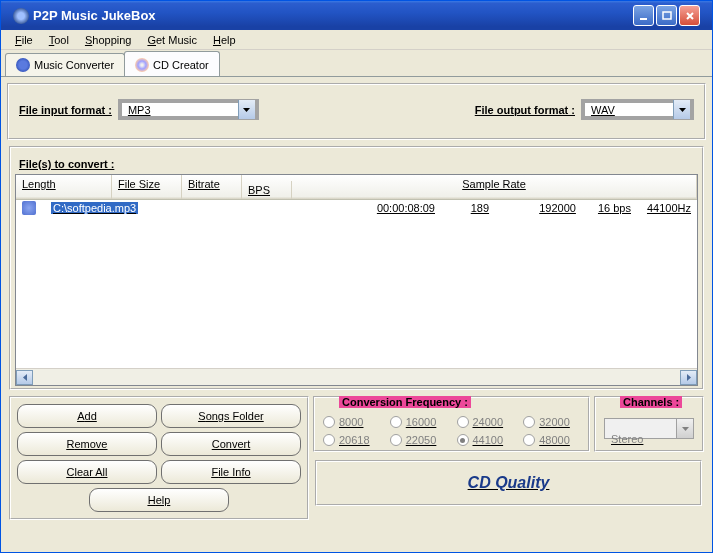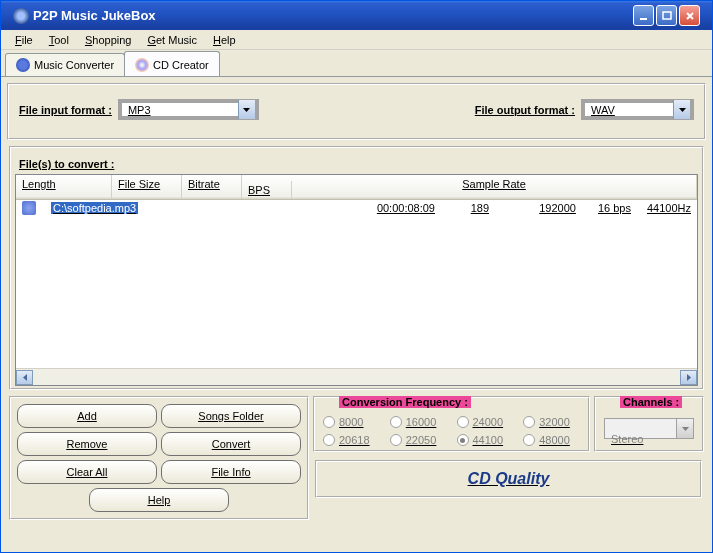--- a/index.html
+++ b/index.html
@@ -63,21 +63,21 @@
 .group-title { font-weight: bold; position: absolute; top: -2px; left: 24px; background: #ec4899; padding: 0 3px; }
 .freq-box { flex: 1; }
 .freq-opts { display: grid; grid-template-columns: repeat(4, 1fr); gap: 6px 10px; margin-top: 14px; color: #808080; }
 .freq-opt { display: flex; align-items: center; gap: 4px; }
 .radio { width: 12px; height: 12px; border: 1px solid #a0a0a0; border-radius: 50%; background: #fff; display: flex; align-items: center; justify-content: center; }
 .radio.sel::after { content: ""; width: 5px; height: 5px; background: #808080; border-radius: 50%; }
 .chan-box { width: 110px; }
 .chan-dd { margin-top: 16px; display: flex; border: 1px solid #a0a0a0; background: #f0f0f0; height: 21px; color: #808080; }
 .chan-dd .dd-text { padding: 14px 6px; flex: 1; }
 .chan-dd .dd-btn { width: 17px; background: linear-gradient(180deg, #f0f0f0, #d0d0d0); border-left: 1px solid #a0a0a0; display: flex; align-items: center; justify-content: center; }
-.quality-row { display: flex; border: 2px groove #fff; margin: 4px 2px 2px; height: 38px; align-items: center; justify-content: center; }
+.quality-row { display: flex; border: 2px groove #fff; margin: 4px 2px 2px; height: 46px; align-items: center; justify-content: center; }
 .quality-text { font-size: 16px; font-weight: bold; color: #1a3a8a; font-style: italic; }
 .bottom-wrap { display: flex; flex-direction: column; flex: 1; gap: 4px; }
 .bottom-right { display: flex; gap: 4px; }
 </style>
 </head>
 <body>
 
 <div class="titlebar">
   <div class="app-icon"></div>
   <div class="title">P2P Music JukeBox</div>

